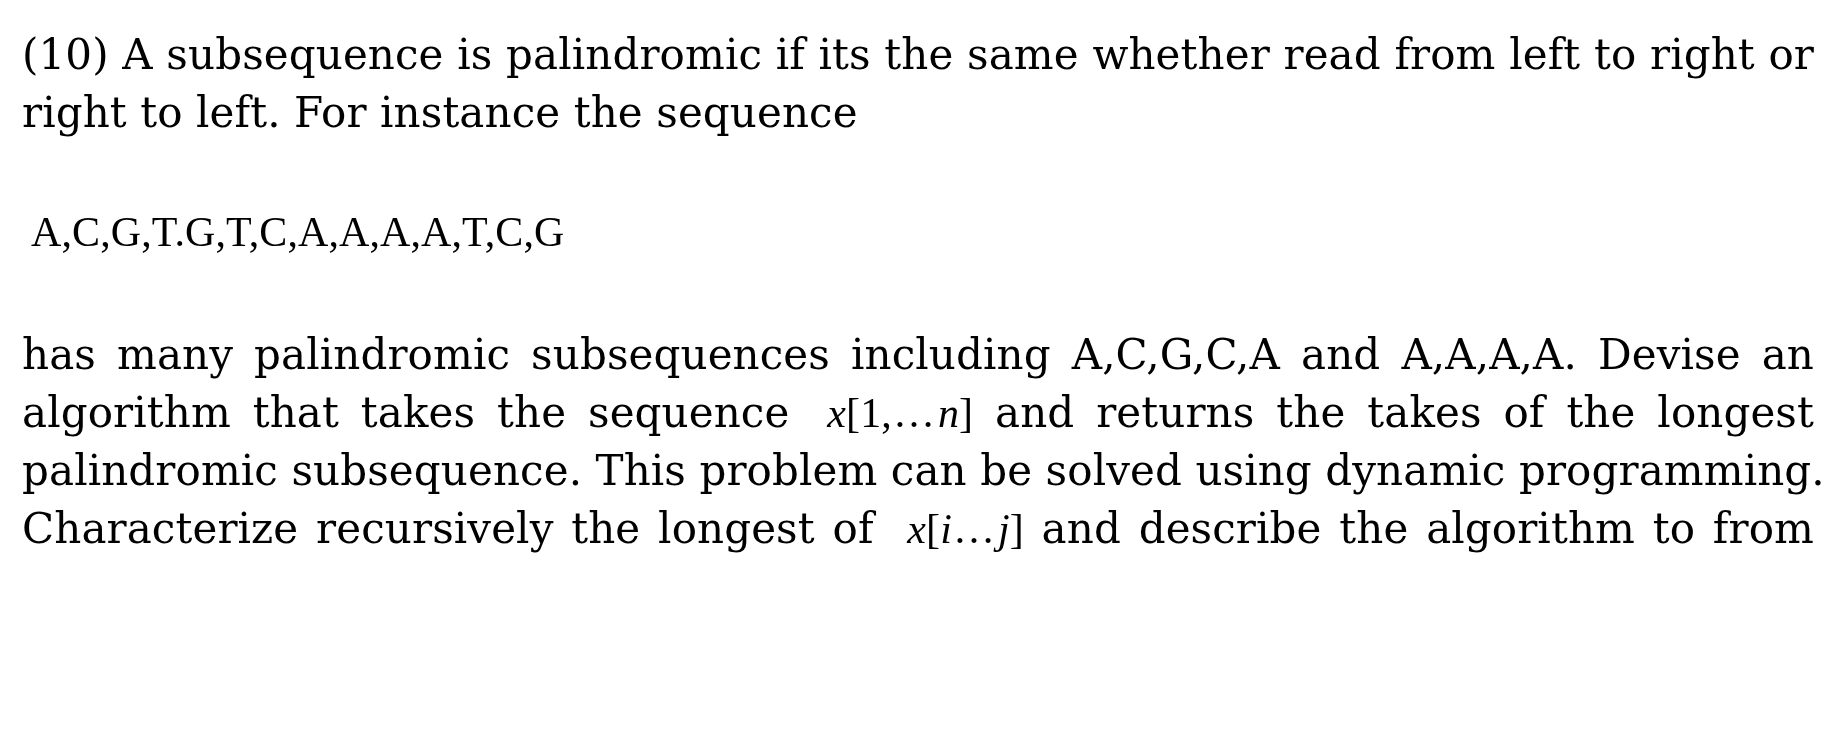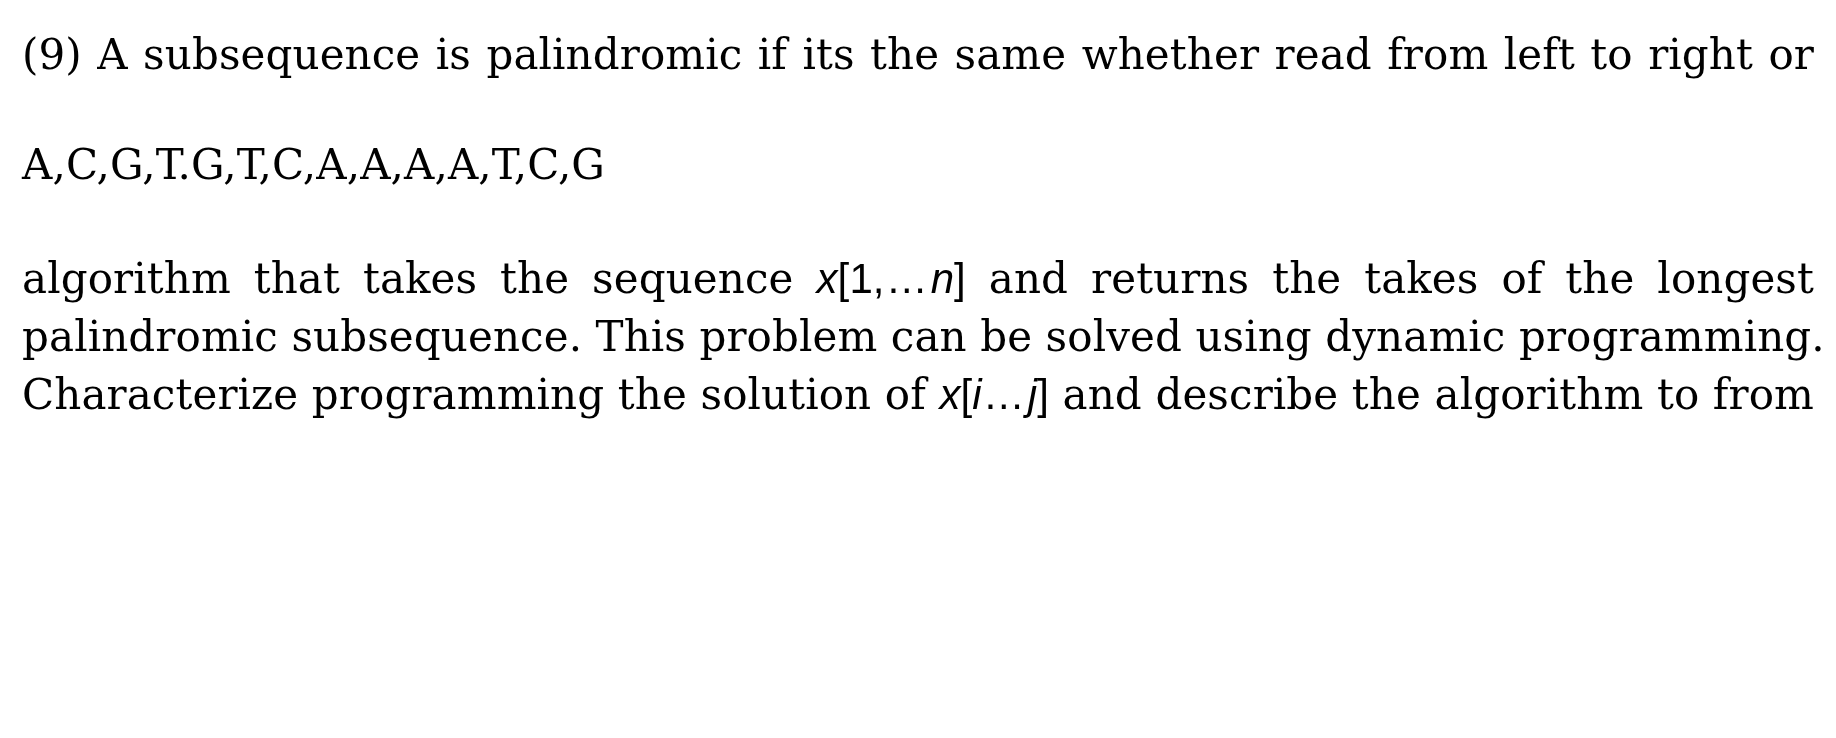--- a/index.html
+++ b/index.html
@@ -43,31 +43,33 @@
     display: block;
     text-align: left;
   }
   .para .jline {
     display: block;
     text-align: justify;
     text-align-last: justify;
     white-space: nowrap;
   }
   .seq-block {
-    margin: 0;
+    margin: 9px;
     font-size: 42px;
     line-height: 58px;
     text-align: left;
     letter-spacing: 0.1px;
+    font-family: Liberation Serif, serif;
   }
   .vgap-sequence-top { height: 52px; }
   .vgap-sequence-bottom { height: 56px; }
   .math {
-    font-family: Liberation Sans, sans-serif;
+    font-family: Liberation Serif, serif;
     font-style: italic;
+    margin-left: 16px;
   }
   .math .brk {
     font-style: normal;
   }
   .math .num {
     font-style: normal;
   }
   .math .dots {
     font-style: normal;
     letter-spacing: 2px;
@@ -75,29 +77,31 @@
   }
   .nowrap { white-space: nowrap; }
 </style>
 </head>
 <body>
 
 <div class="page">
   <div class="doc-body">
 
     <div class="para first">
-      <span class="jline">(9) A subsequence is palindromic if its the same whether read from left to right or</span>
+      <span class="jline">(10) A subsequence is palindromic if its the same whether read from left to right or</span>
+      <span class="lastline">right to left. For instance the sequence</span>
     </div>
 
     <div class="vgap-sequence-top"></div>
 
     <div class="seq-block">A,C,G,T.G,T,C,A,A,A,A,T,C,G</div>
 
     <div class="vgap-sequence-bottom"></div>
 
     <div class="para">
+      <span class="jline">has many palindromic subsequences including A,C,G,C,A and A,A,A,A. Devise an</span>
       <span class="jline"><span>algorithm that takes the sequence</span>&nbsp;<span class="math nowrap"><span class="mv">x</span><span class="brk">[</span><span class="num">1</span><span class="brk">,</span><span class="dots">…</span><span>n</span><span class="brk">]</span></span>&nbsp;<span>and returns the takes of the longest</span></span>
       <span class="jline">palindromic subsequence. This problem can be solved using dynamic programming.</span>
-      <span class="jline"><span>Characterize programming the solution of</span>&nbsp;<span class="math nowrap"><span class="mv">x</span><span class="brk">[</span><span>i</span><span class="dots">…</span><span>j</span><span class="brk">]</span></span>&nbsp;<span>and describe the algorithm to from</span></span>
+      <span class="jline"><span>Characterize recursively the longest of</span>&nbsp;<span class="math nowrap"><span class="mv">x</span><span class="brk">[</span><span>i</span><span class="dots">…</span><span>j</span><span class="brk">]</span></span>&nbsp;<span>and describe the algorithm to from</span></span>
     </div>
 
   </div>
 </div>
 
 </body></html>

